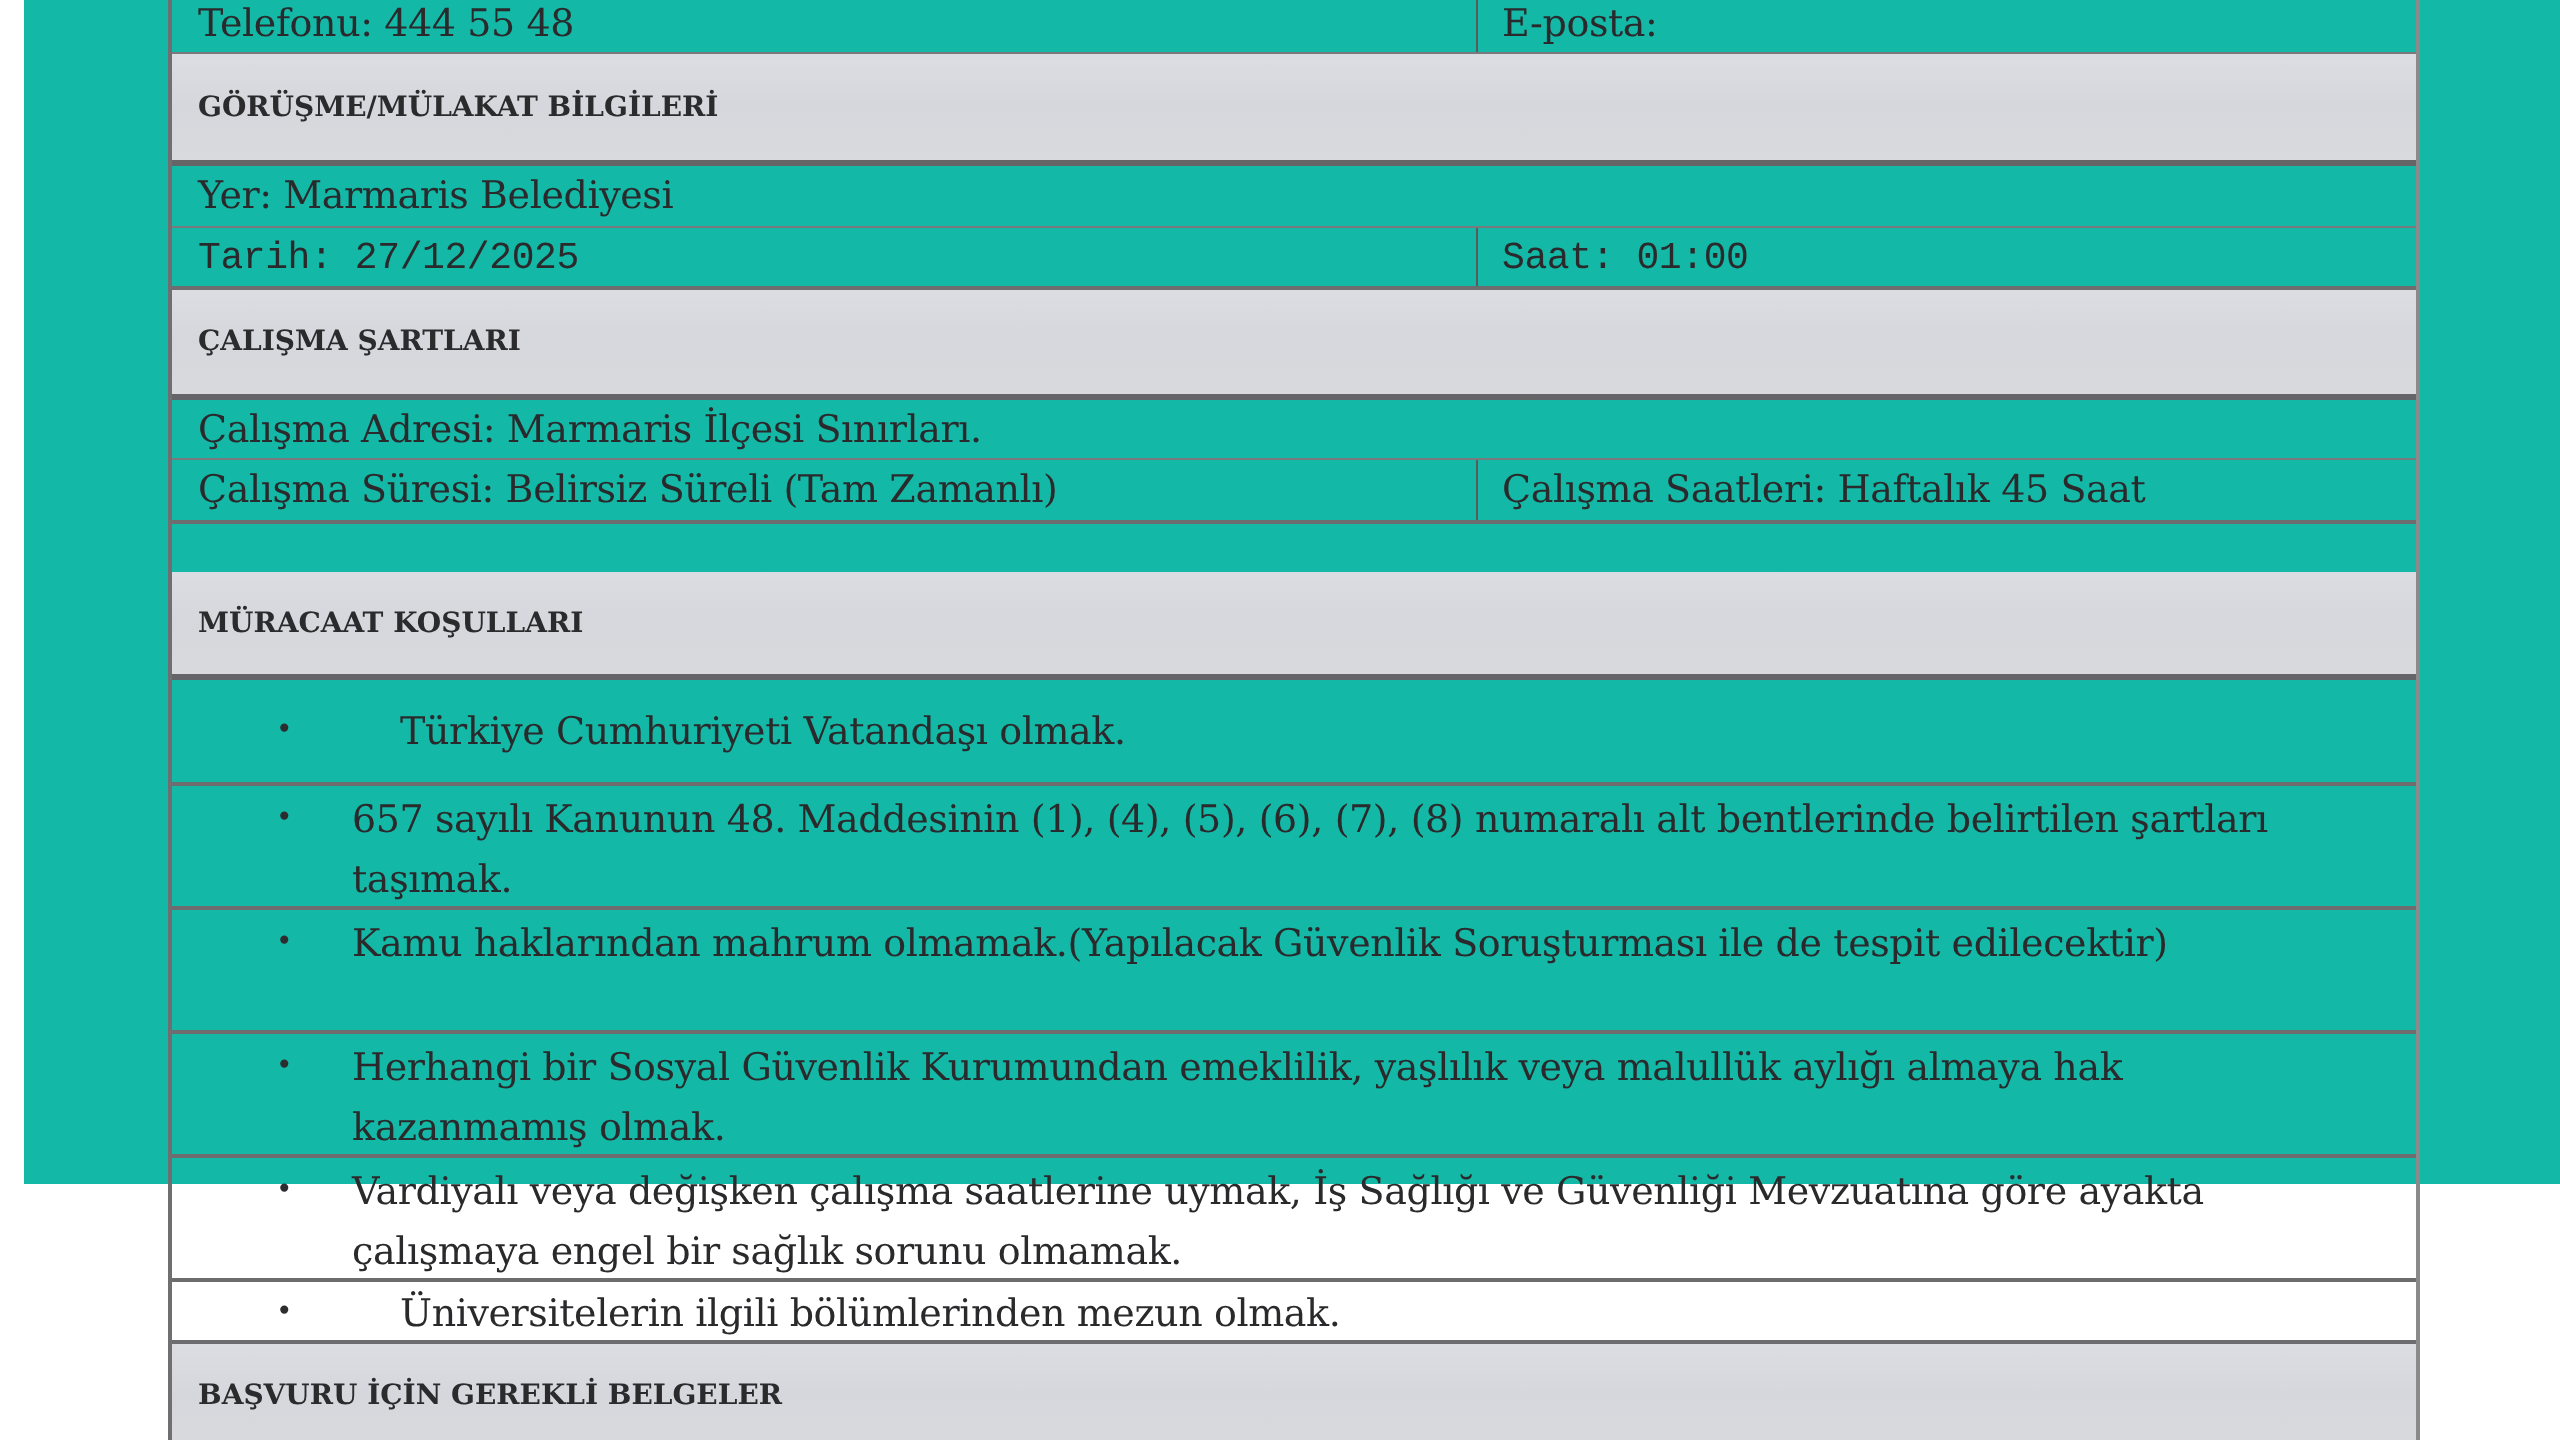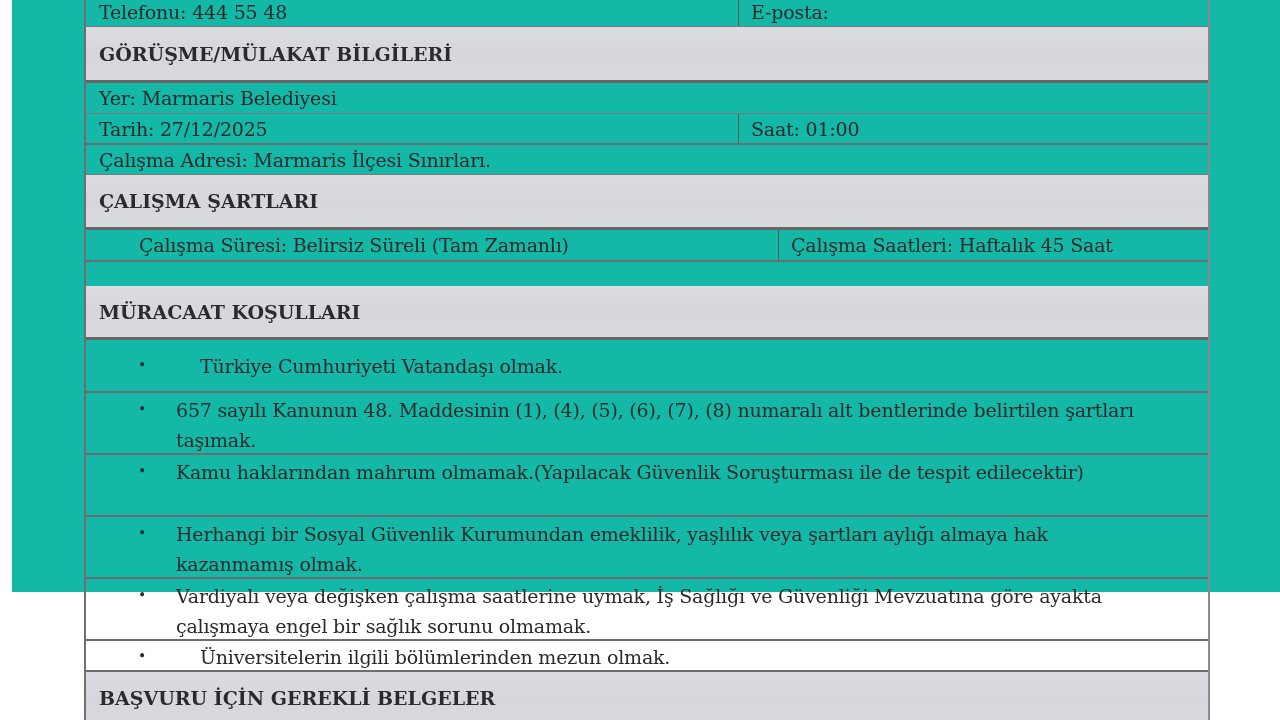--- a/index.html
+++ b/index.html
@@ -54,21 +54,21 @@
     }
     .cell.left { width: 652px; }
     .cell.right {
       flex: 1;
       border-left: 1.5px solid #5a5a5d;
       padding-left: 12px;
     }
     .cell.full { flex: 1; }
     .header .cell {
       font-weight: bold;
-      font-size: 19px;
+      font-size: 14px;
       letter-spacing: 0px;
       color: #2b2b2e;
     }
     .bullet-row .cell {
       padding-left: 52px;
       align-items: flex-start;
       white-space: normal;
     }
     .bullet {
       width: 38px;
@@ -105,42 +105,42 @@
         <span>GÖRÜŞME/MÜLAKAT BİLGİLERİ</span>
       </div>
     </div>
 
     <div class="row thin" style="height:31px;text-align:center;">
       <div class="cell full">
         <span>Yer: Marmaris Belediyesi</span>
       </div>
     </div>
 
-    <div class="row" style="height:31px;">
+    <div class="row" style="height:31px;font-family:Liberation Mono, monospace;">
       <div class="cell left">
         <span>Tarih: 27/12/2025</span>
       </div>
       <div class="cell right">
         <span>Saat: 01:00</span>
       </div>
     </div>
 
+    <div class="row header" style="height:55px;">
+      <div class="cell full">
+        <span>ÇALIŞMA ŞARTLARI</span>
+      </div>
+    </div>
+
     <div class="row thin" style="height:30px;">
       <div class="cell full">
         <span>Çalışma Adresi: Marmaris İlçesi Sınırları.</span>
       </div>
     </div>
 
-    <div class="row header" style="height:55px;">
-      <div class="cell full">
-        <span>ÇALIŞMA ŞARTLARI</span>
-      </div>
-    </div>
-
-    <div class="row" style="height:32px;padding-left:40px;">
+    <div class="row" style="height:32px;">
       <div class="cell left">
         <span>Çalışma Süresi: Belirsiz Süreli (Tam Zamanlı)</span>
       </div>
       <div class="cell right">
         <span>Çalışma Saatleri: Haftalık 45 Saat</span>
       </div>
     </div>
 
     <div class="row header" style="height:54px;margin-top:24px;">
       <div class="cell full">
@@ -165,21 +165,21 @@
     <div class="row bullet-row" style="height:62px;">
       <div class="cell full" style="padding-top:1px;">
         <span class="bullet">•</span>
         <span class="bullet-text">Kamu haklarından mahrum olmamak.(Yapılacak Güvenlik Soruşturması ile de tespit edilecektir)</span>
       </div>
     </div>
 
     <div class="row bullet-row" style="height:62px;">
       <div class="cell full" style="padding-top:1px;">
         <span class="bullet">•</span>
-        <span class="bullet-text">Herhangi bir Sosyal Güvenlik Kurumundan emeklilik, yaşlılık veya şartları aylığı almaya hak kazanmamış olmak.</span>
+        <span class="bullet-text">Herhangi bir Sosyal Güvenlik Kurumundan emeklilik, yaşlılık veya malullük aylığı almaya hak kazanmamış olmak.</span>
       </div>
     </div>
 
     <div class="row bullet-row" style="height:62px;">
       <div class="cell full" style="padding-top:1px;">
         <span class="bullet">•</span>
         <span class="bullet-text">Vardiyalı veya değişken çalışma saatlerine uymak, İş Sağlığı ve Güvenliği Mevzuatına göre ayakta çalışmaya engel bir sağlık sorunu olmamak.</span>
       </div>
     </div>
 

